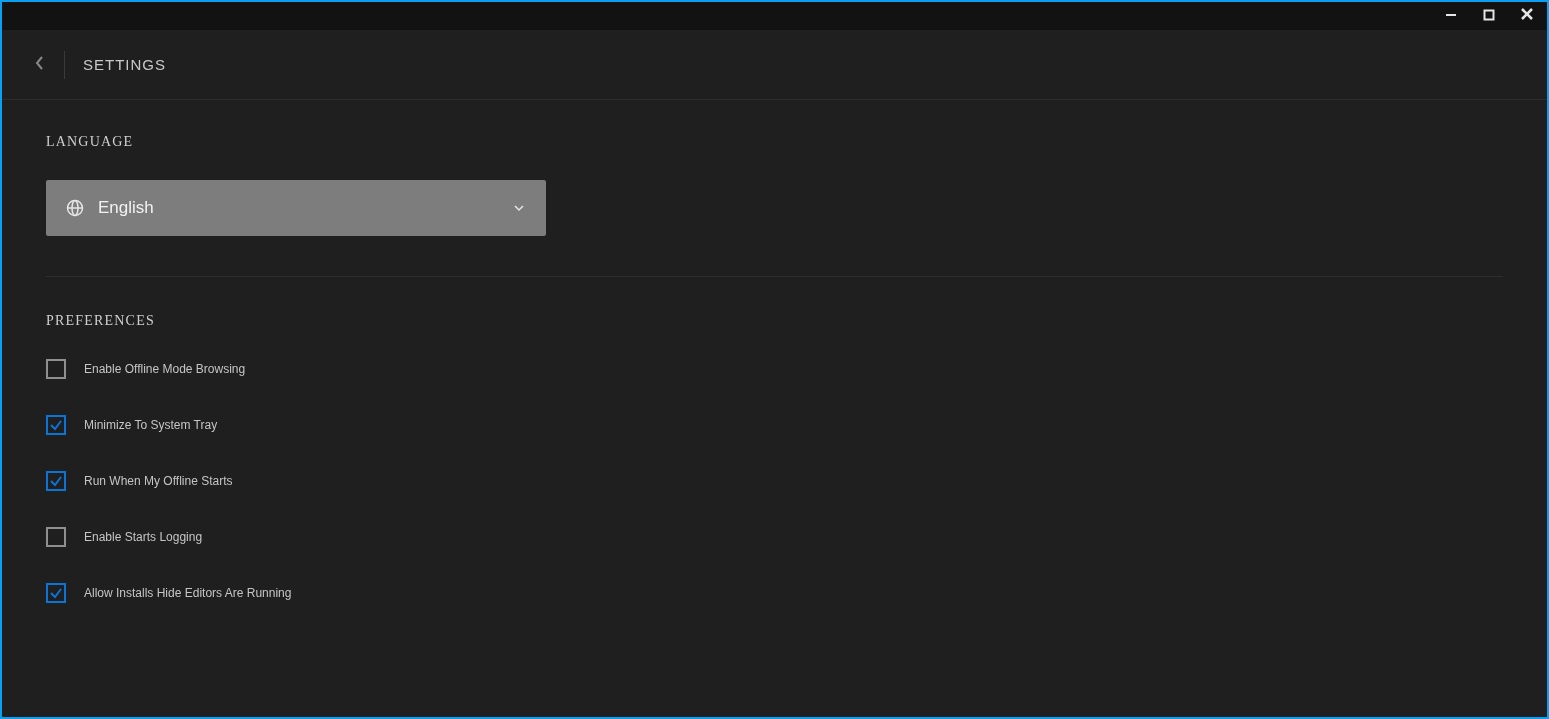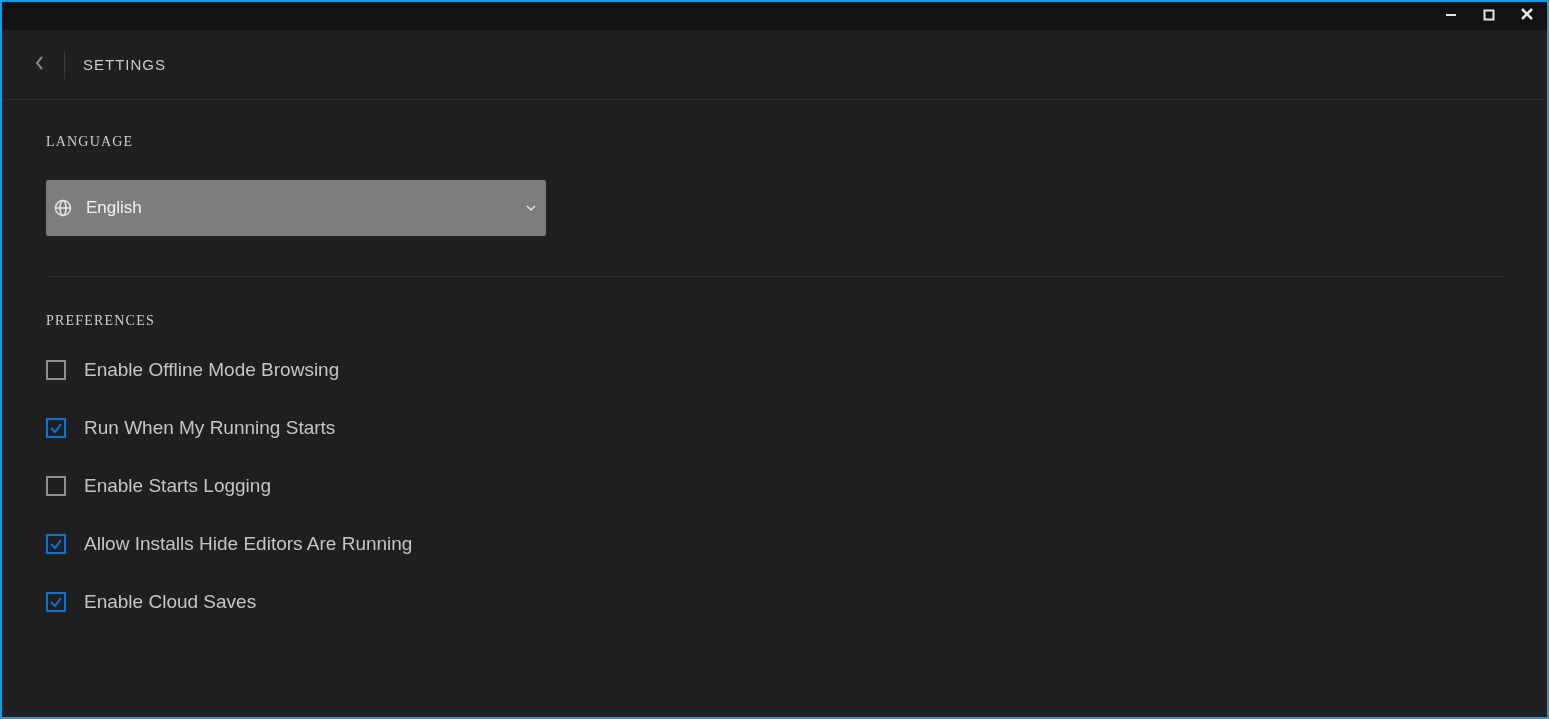--- a/index.html
+++ b/index.html
@@ -106,21 +106,21 @@
     letter-spacing: 1.2px;
     margin-bottom: 30px;
     font-family: Liberation Serif, serif;
   }
   .lang-select {
     width: 500px;
     height: 56px;
     background: #7d7d7d;
     display: flex;
     align-items: center;
-    padding: 0 8px;
+    padding: 0 20px;
     cursor: pointer;
     border-radius: 2px;
   }
   .globe-icon {
     margin-right: 14px;
     display: flex;
     align-items: center;
   }
   .globe-icon svg {
     stroke: #e6e6e6;
@@ -170,21 +170,21 @@
   }
   .checkbox.checked svg {
     stroke: #0a74d8;
     fill: none;
   }
   .checkbox:not(.checked) svg {
     display: none;
   }
   .pref-label {
     color: #c5c5c5;
-    font-size: 19px;
+    font-size: 12px;
   }
 </style>
 </head>
 <body>
 
 <div class="window-frame">
 
   <div class="title-bar">
     <div class="title-bar-btn">
       <span>
@@ -249,54 +249,54 @@
 
       <div class="pref-list">
 
         <div class="pref-item">
           <div class="checkbox">
             
           </div>
           <span class="pref-label">Enable Offline Mode Browsing</span>
         </div>
 
-
         <div class="pref-item">
           <div class="checkbox checked">
             <svg width="14" height="14" viewBox="0 0 14 14">
                 <polyline points="2,7 6,11 12,3" stroke-width="2"></polyline>
               </svg>
           </div>
-          <span class="pref-label">Run When My Running Starts</span>
-        </div>
-
-        <div class="pref-item">
-          <div class="checkbox">
-            
-          </div>
-          <span class="pref-label">Enable Starts Logging</span>
-        </div>
-
+          <span class="pref-label">Minimize To System Tray</span>
+        </div>
 
         <div class="pref-item">
           <div class="checkbox checked">
             <svg width="14" height="14" viewBox="0 0 14 14">
                 <polyline points="2,7 6,11 12,3" stroke-width="2"></polyline>
               </svg>
           </div>
-          <span class="pref-label">Allow Installs Hide Editors Are Running</span>
-        </div>
+          <span class="pref-label">Run When My Offline Starts</span>
+        </div>
+
+        <div class="pref-item">
+          <div class="checkbox">
+            
+          </div>
+          <span class="pref-label">Enable Starts Logging</span>
+        </div>
+
 
         <div class="pref-item">
           <div class="checkbox checked">
             <svg width="14" height="14" viewBox="0 0 14 14">
                 <polyline points="2,7 6,11 12,3" stroke-width="2"></polyline>
               </svg>
           </div>
-          <span class="pref-label">Enable Cloud Saves</span>
-        </div>
+          <span class="pref-label">Allow Installs Hide Editors Are Running</span>
+        </div>
+
 
       </div>
 
     </div>
   </div>
 
 </div>
 
 </body></html>

